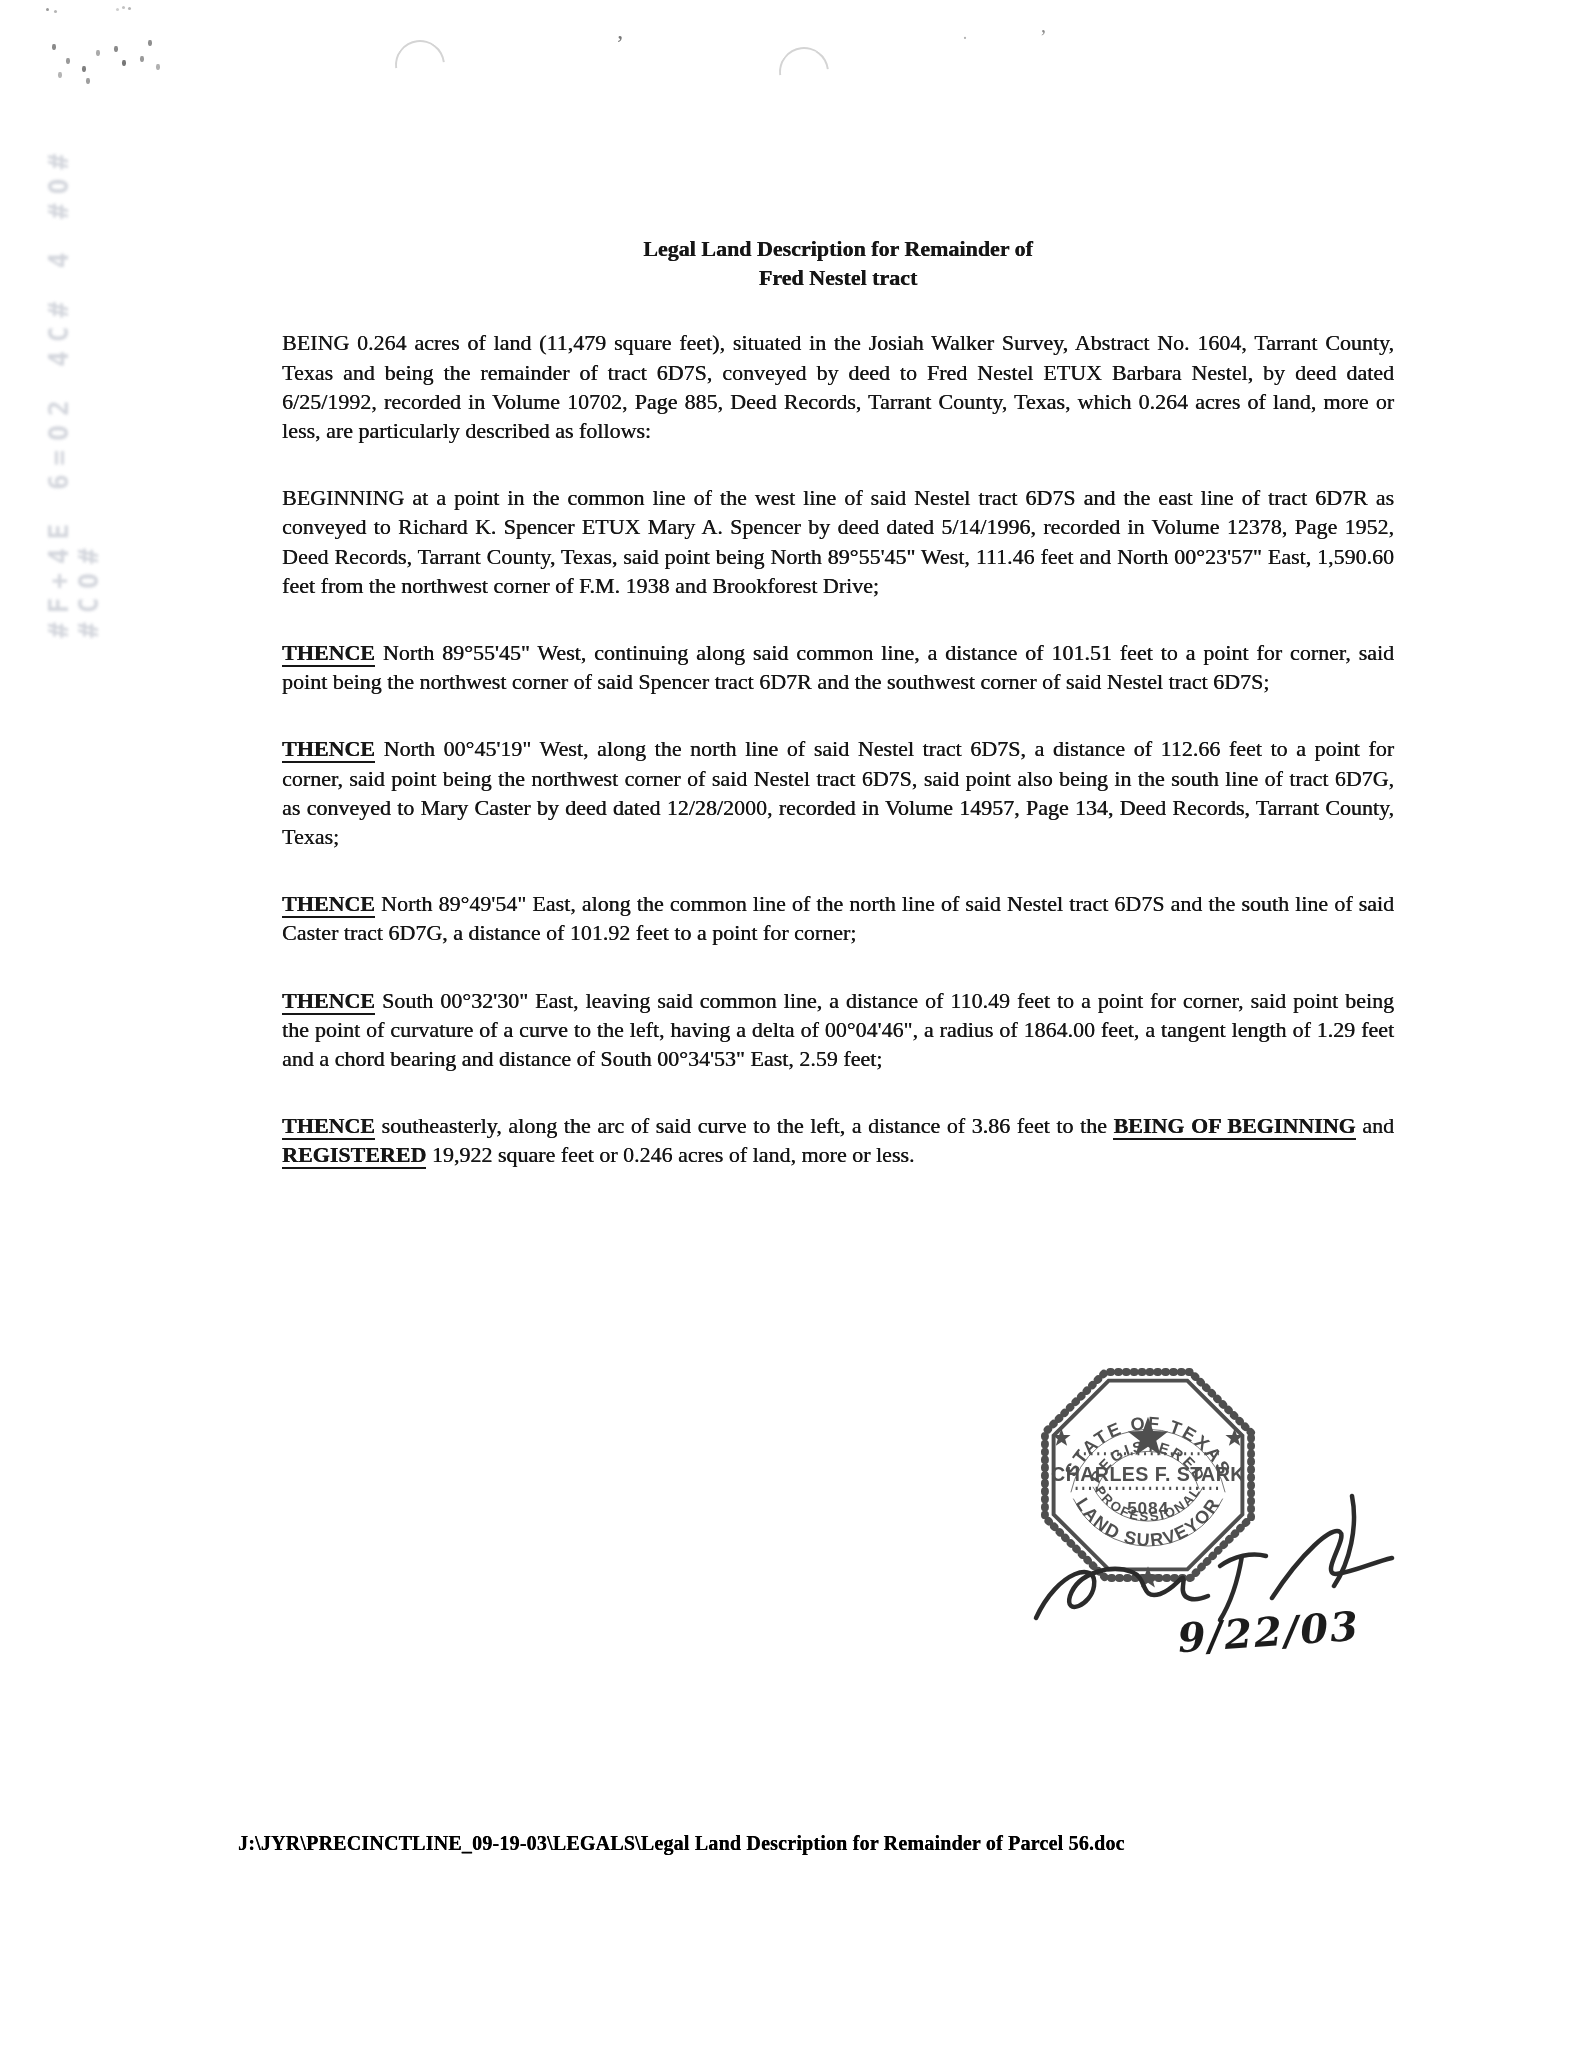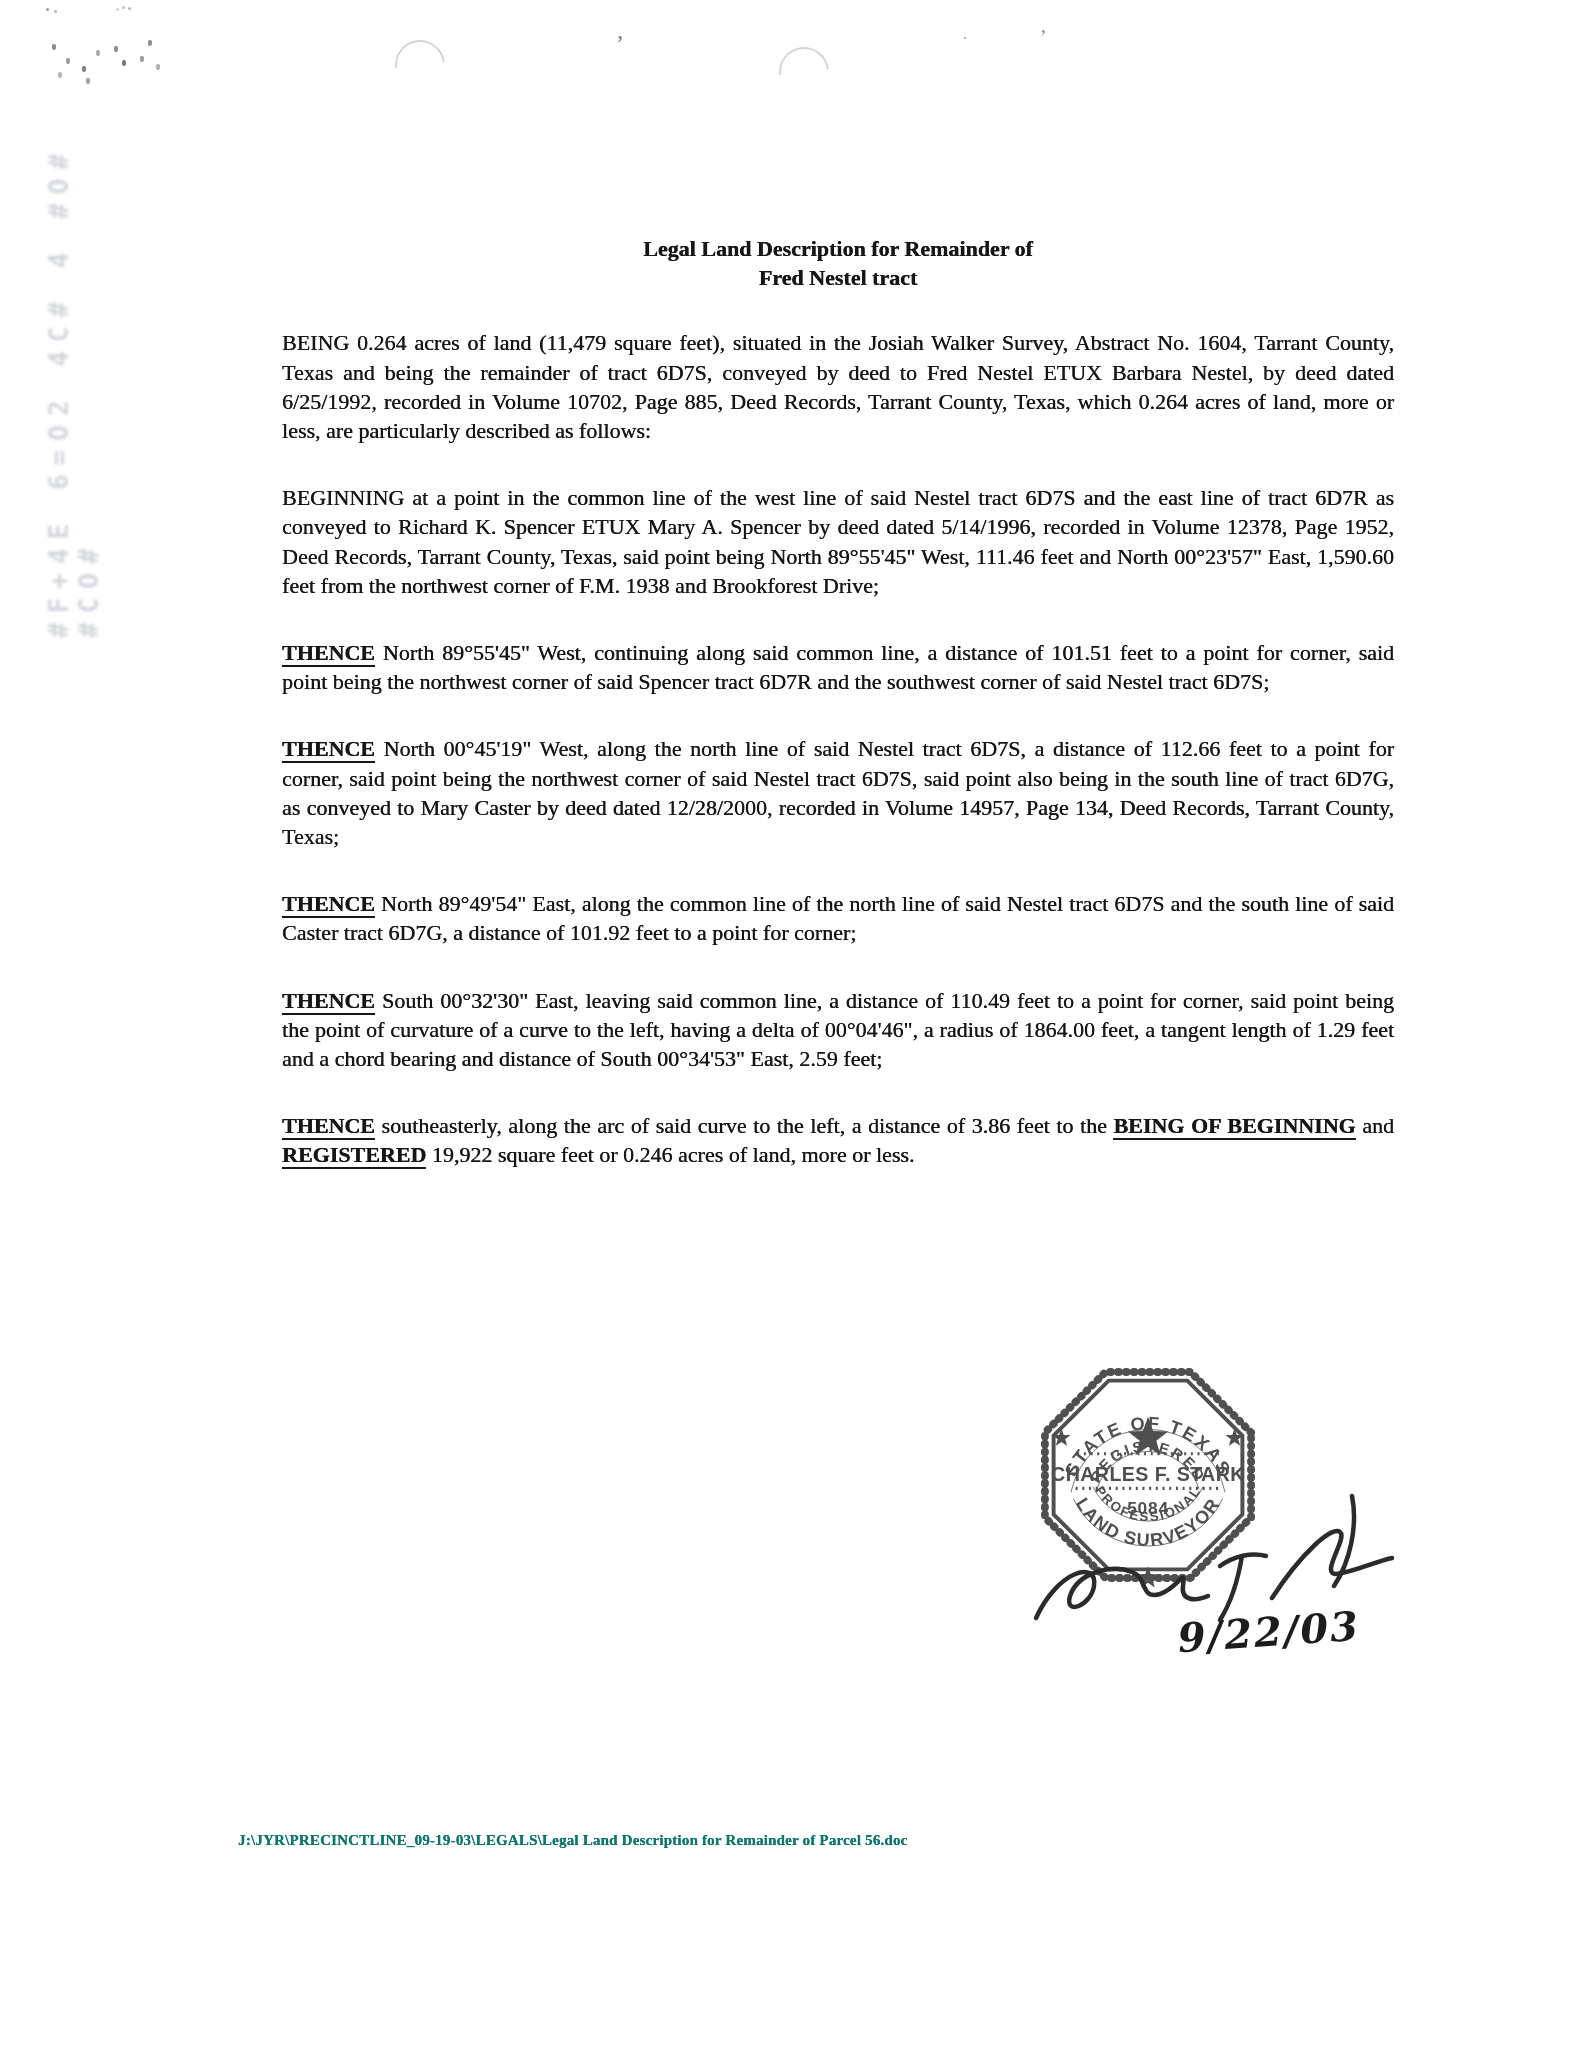--- a/index.html
+++ b/index.html
@@ -34,21 +34,21 @@
     position:absolute;left:238px;top:234px;width:1112px;
     font-size:22px;line-height:29.2px;text-align:justify;
     text-shadow:0.35px 0 0 currentColor;
     margin-left:44px;
   }
   .title{font-weight:bold;text-align:center;margin:0 0 36px 0;}
   .para{margin:0 0 38px 0;}
   .u{border-bottom:2px solid currentColor;padding-bottom:0px;font-weight:bold;}
   .footer{
     position:absolute;left:238px;top:1832px;width:1000px;
-    font-size:15px;font-weight:bold;letter-spacing:.2px;color:#0f766e;
+    font-size:20px;font-weight:bold;letter-spacing:.2px;color:#000000;
     text-shadow:0.2px 0 0 currentColor;
   }
   
   .seal-wrap{position:absolute;left:1030px;top:1352px;width:236px;height:246px;}
   .sig-wrap{position:absolute;left:1020px;top:1468px;width:390px;height:210px;}
   svg{display:block;width:100%;height:100%;}
 </style>
 </head>
 <body>
 

